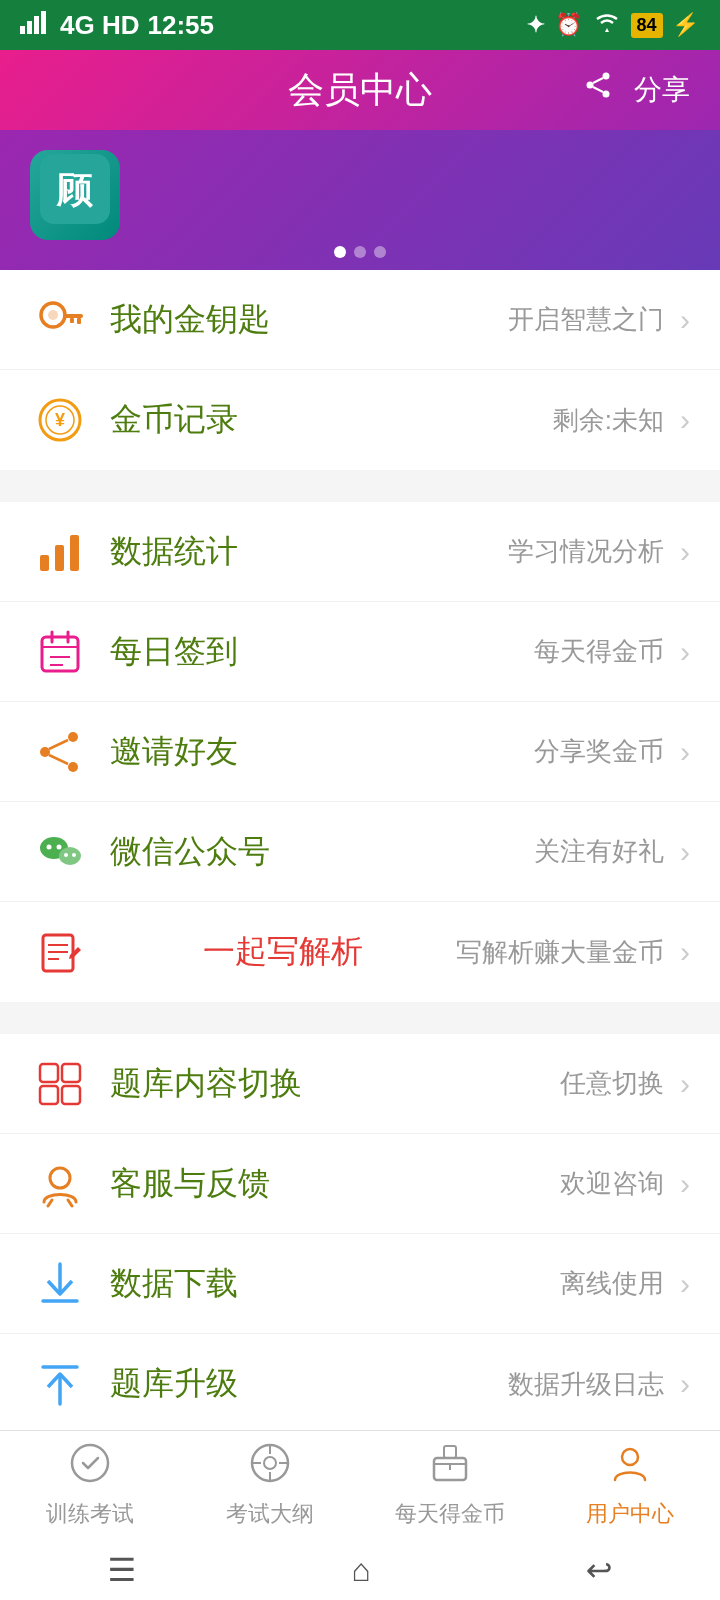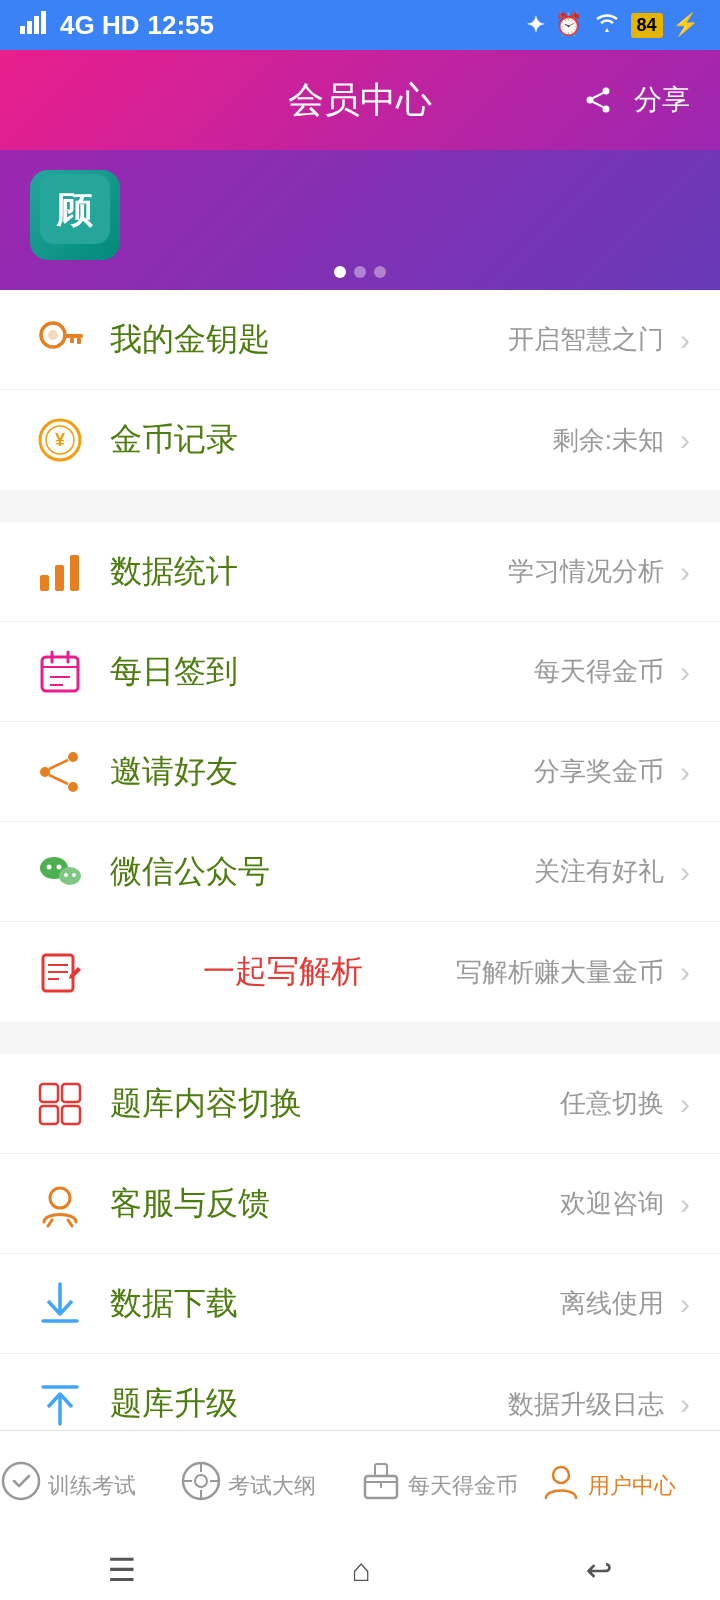--- a/index.html
+++ b/index.html
@@ -7,21 +7,21 @@
     body {
       width: 720px;
       min-height: 1600px;
       font-family: -apple-system, "PingFang SC", "Microsoft YaHei", sans-serif;
       background: #f5f5f5;
       overflow-x: hidden;
     }
 
     
     .status-bar {
-      background: #3b82f6;
+      background: #15803d;
       height: 50px;
       display: flex;
       align-items: center;
       justify-content: space-between;
       padding: 0 20px;
       color: white;
       font-size: 26px;
       font-weight: bold;
     }
     .status-left { display: flex; align-items: center; gap: 8px; }
@@ -31,38 +31,37 @@
       color: #000;
       font-size: 18px;
       font-weight: bold;
       padding: 2px 6px;
       border-radius: 3px;
     }
 
     
     .header {
       background: linear-gradient(135deg, #e91e8c 0%, #9c27b0 100%);
-      height: 100px;
+      height: 80px;
       display: flex;
       align-items: center;
       justify-content: center;
       position: relative;
     }
     .header-title {
       color: white;
       font-size: 36px;
       font-weight: 500;
     }
     .header-share {
       position: absolute;
       right: 30px;
       color: white;
       font-size: 28px;
       display: flex;
-      align-items: center;
       gap: 22px;
       cursor: pointer;
     }
 
     
     .profile-banner {
       background: linear-gradient(135deg, #9c27b0 0%, #673ab7 100%);
       padding: 20px 30px 30px 30px;
       display: flex;
       align-items: center;
@@ -158,20 +157,21 @@
       display: flex;
       align-items: center;
       justify-content: space-around;
       border-top: 1px solid #e0e0e0;
       position: fixed;
       bottom: 60px;
       width: 720px;
     }
     .nav-item {
       display: flex;
+      flex-direction: column;
       align-items: center;
       gap: 6px;
       cursor: pointer;
       flex: 1;
     }
     .nav-icon { font-size: 40px; color: #999; }
     .nav-icon.active { color: #e67e22; }
     .nav-label { font-size: 22px; color: #999; }
     .nav-label.active { color: #e67e22; }
 

